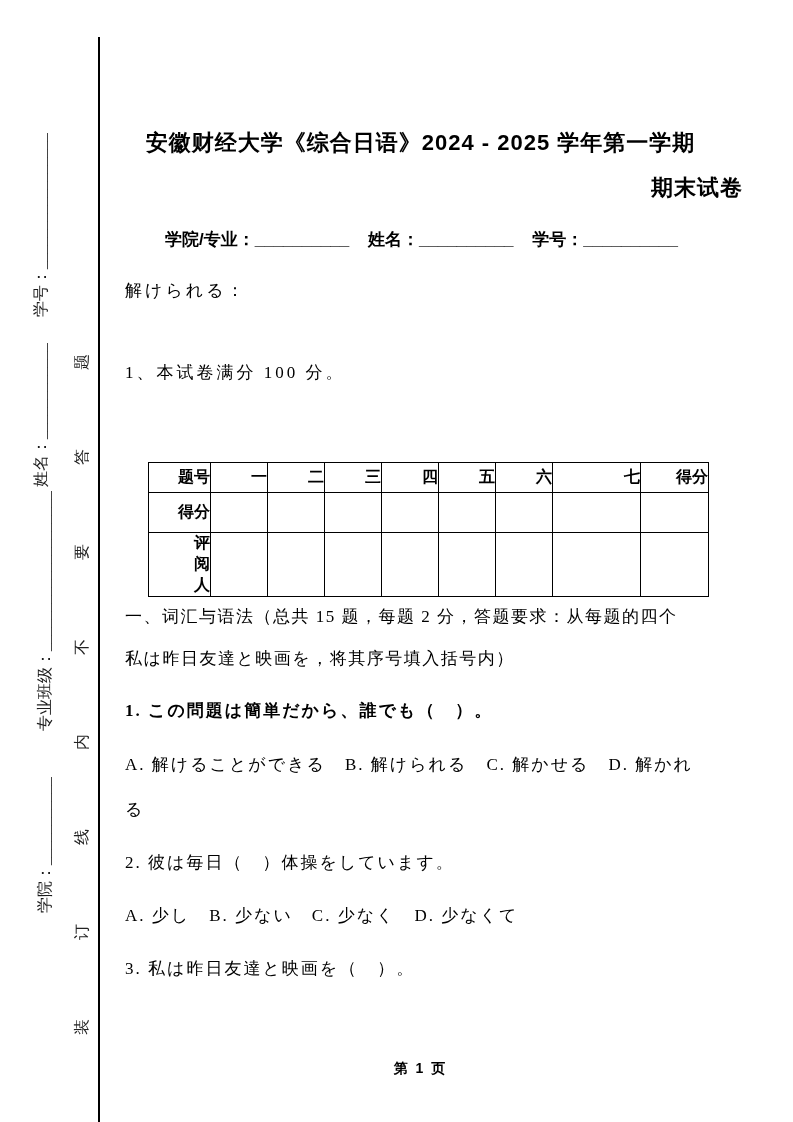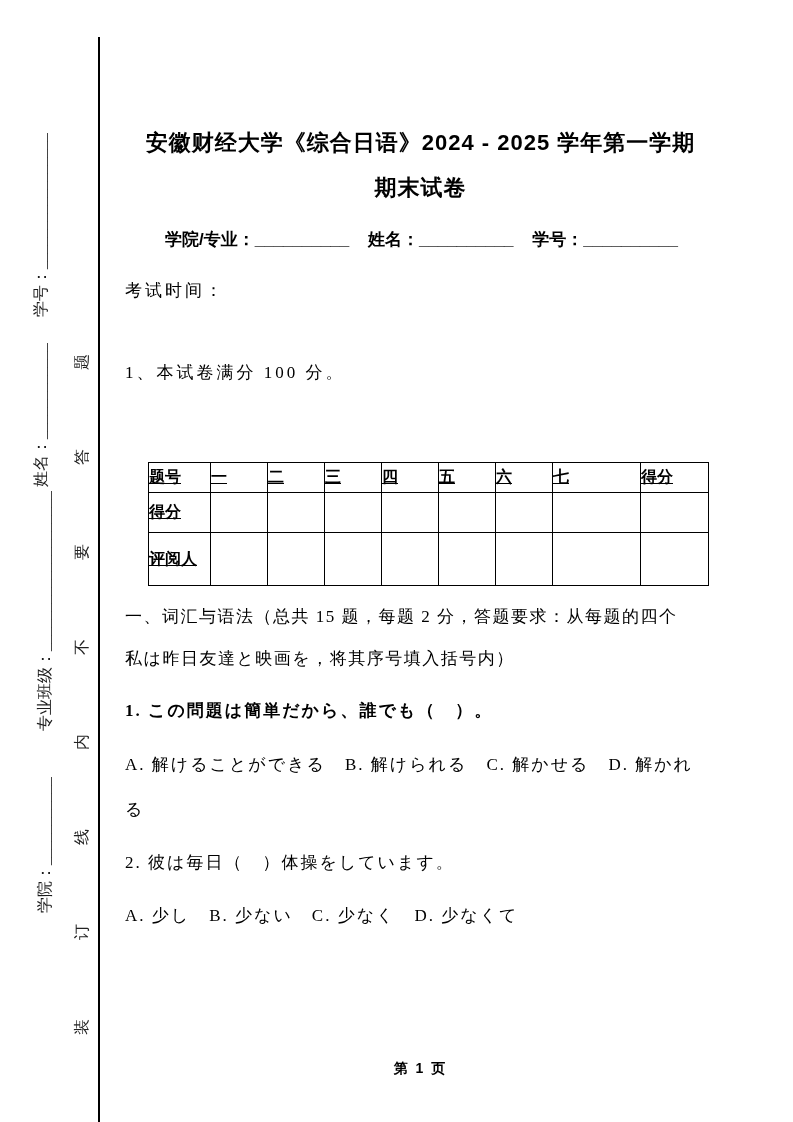--- a/index.html
+++ b/index.html
@@ -31,56 +31,56 @@
   }
   .hfields .blank { font-weight:bold;text-align:center; }
   .hfield-group { display:inline-block; margin-right:14px; }
   
   .para { left:125px; width:632px; font-size:17px; line-height:26px; letter-spacing:2px; white-space:nowrap; }
   .spaced { letter-spacing:3px; }
   .blank-num { display:inline-block; border-bottom:1.5px solid #000; padding:0 9px; letter-spacing:1px; }
   
   table.score { position:absolute; left:148px; top:462px; border-collapse:collapse; table-layout:fixed; }
   table.score td {
-    border:1.5px solid #000; text-align:left; vertical-align:middle;
+    border:1.5px solid #000; text-align:right; vertical-align:middle;
     font-family:"Liberation Sans","DejaVu Sans",sans-serif;
-    font-weight:bold; font-size:16px; padding:0;text-decoration:underline;
+    font-weight:bold; font-size:16px; padding:0;
   }
   tr.r-head td { height:29px; }
   tr.r-score td { height:39px; }
-  tr.r-grader td { height:52px; }
+  tr.r-grader td { height:52px;padding-left:32px; }
   .footer {
     left:98px; width:645px; text-align:center; font-weight:bold; font-size:14px;
     font-family:"Liberation Sans","DejaVu Sans",sans-serif; letter-spacing:2px;
   }
 </style>
 </head>
 <body>
 
 <div class="page">
 
   <div class="binding-line"></div>
 
   <div class="vtext" style="left:31px; top:317px;">学号：_________________</div>
   <div class="vtext" style="left:31px; top:487px;">姓名：____________</div>
   <div class="vtext" style="left:35px; top:731px;">专业班级：____________________</div>
   <div class="vtext" style="left:35px; top:913px;">学院：___________</div>
 
   <div class="vtext vbind" style="left:72px; top:1035px;">装订线内不要答题</div>
 
   <div class="abs title" style="top:128px;">安徽财经大学《综合日语》2024 - 2025 学年第一学期</div>
-  <div class="abs title" style="top:173px;">期末试卷</div>
+  <div class="abs title" style="top:173px;text-align:right;">期末试卷</div>
 
   <div class="abs hfields" style="top:228px;">
     <span class="hfield-group"><span>学院/专业：</span><span class="blank">__________</span></span>
     <span class="hfield-group"><span>姓名：</span><span class="blank">__________</span></span>
     <span class="hfield-group"><span>学号：</span><span class="blank">__________</span></span>
   </div>
 
-  <div class="abs para spaced" style="top:278px;">考试时间：</div>
+  <div class="abs para spaced" style="top:278px;">解けられる：</div>
   <div class="abs para spaced" style="top:346px;margin-top:14px;">1、本试卷满分 100 分。</div>
 
   <table class="score">
     <colgroup>
       <col style="width:62px">
         <col style="width:57px">
         <col style="width:57px">
         <col style="width:57px">
       <col style="width:57px">
         <col style="width:57px">
@@ -128,16 +128,17 @@
   <div class="abs para" style="top:604px; letter-spacing:1.5px;">一、词汇与语法（总共 15 题，每题 2 分，答题要求：从每题的四个</div>
   <div class="abs para" style="top:646px; letter-spacing:1.5px;">私は昨日友達と映画を，将其序号填入括号内）</div>
 
   <div class="abs para" style="top:698px;font-weight:bold;">1. この問題は簡単だから、誰でも（　）。</div>
   <div class="abs para" style="top:752px;">A. 解けることができる　B. 解けられる　C. 解かせる　D. 解かれ</div>
   <div class="abs para" style="top:797px;">る</div>
 
   <div class="abs para" style="top:850px;">2. 彼は毎日（　）体操をしています。</div>
   <div class="abs para" style="top:903px;">A. 少し　B. 少ない　C. 少なく　D. 少なくて</div>
 
+  <div class="abs para" style="top:956px;">3. 私は昨日友達と映画を（　）。</div>
 
   <div class="abs footer" style="top:1040px;margin-top:20px;">第 1 页</div>
 
 </div>
 
 </body></html>

